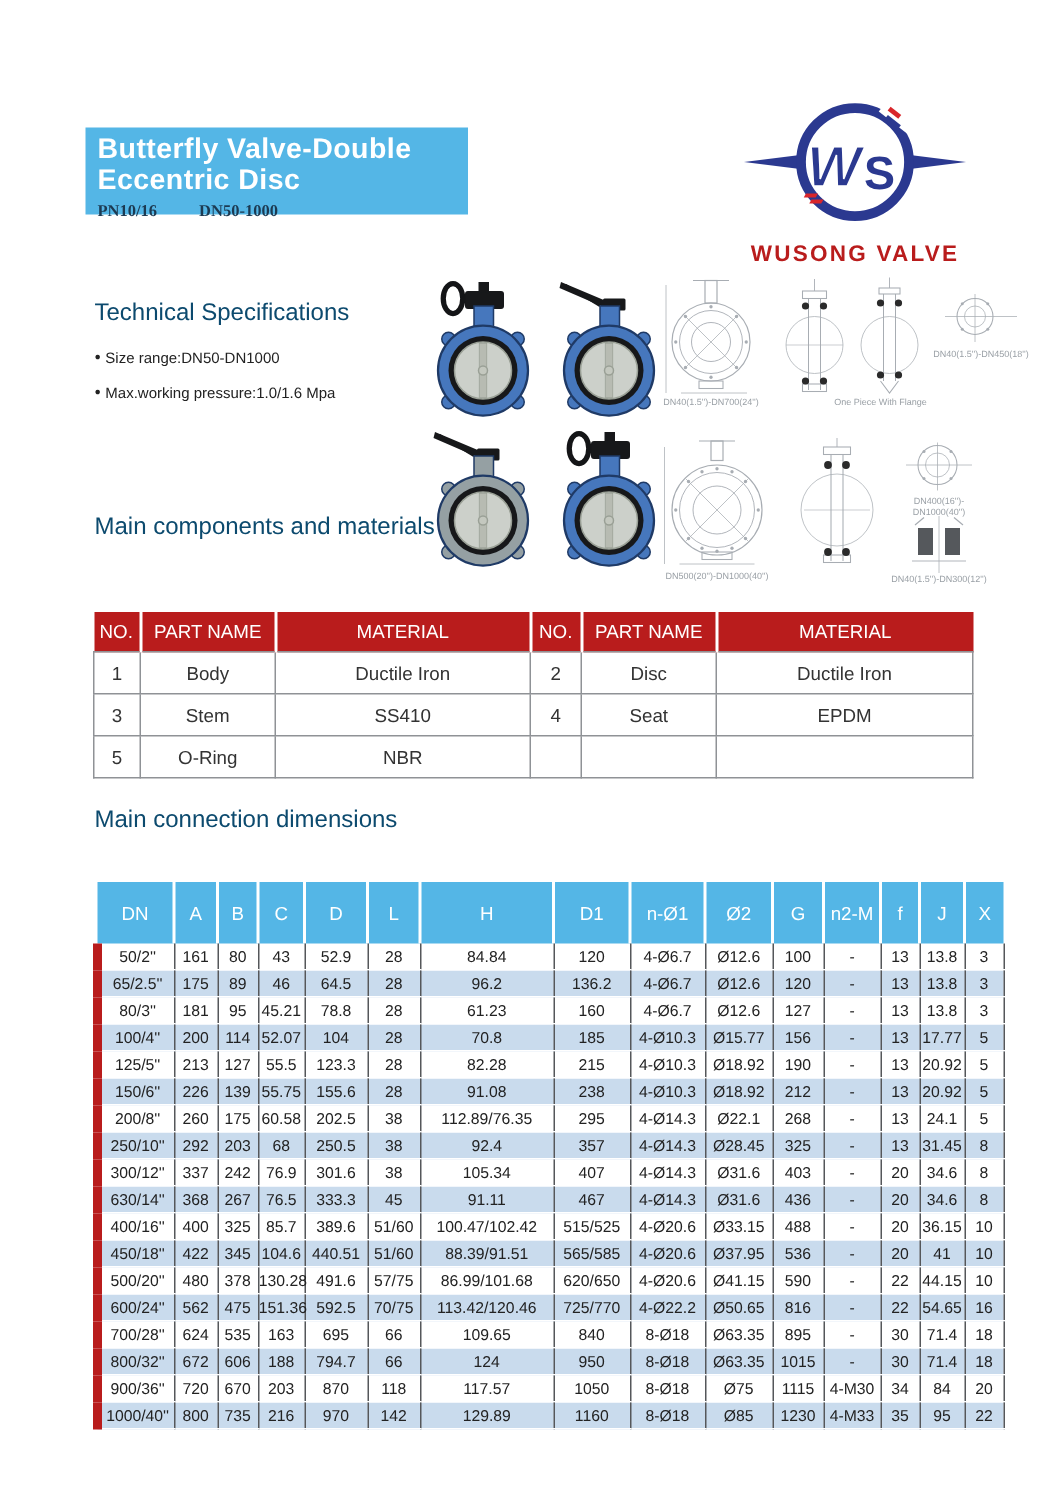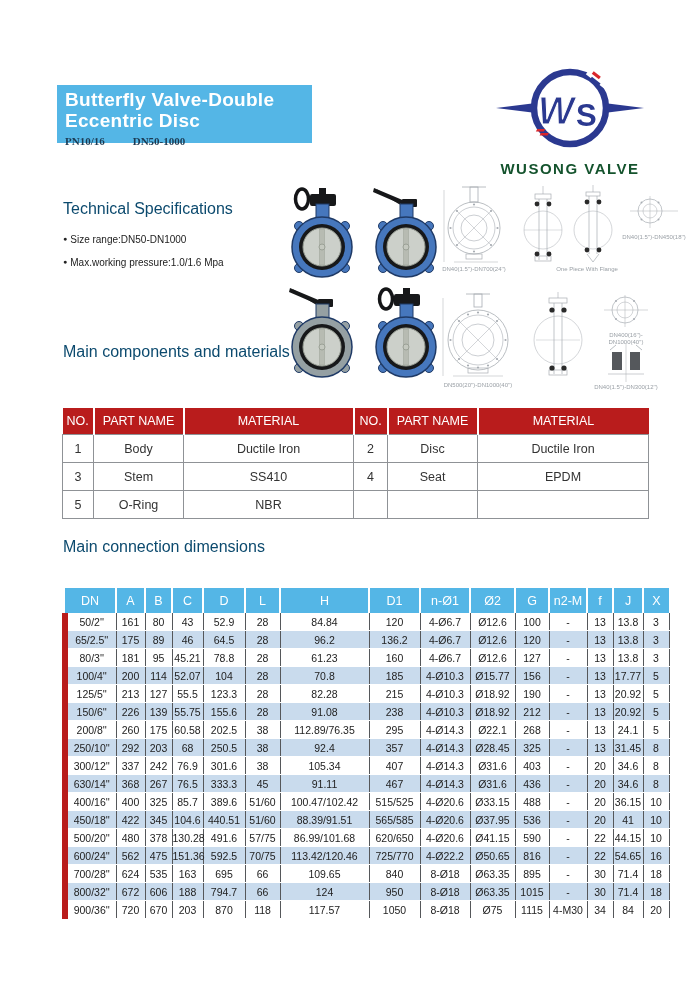--- a/index.html
+++ b/index.html
@@ -12,21 +12,21 @@
   
   .title-block{
     position:absolute;left:57px;top:85px;width:255px;height:58px;
     background:#54b6e6;box-sizing:border-box;padding:4px 0 0 8px;
   }
   .title-line{color:#ffffff;font-size:19px;font-weight:bold;line-height:21px;letter-spacing:.3px;}
   .subtitle{margin-top:4px;font-size:11px;font-weight:bold;color:#1c3a52;display:flex;gap:28px;font-family:Liberation Serif, serif;}
 
   
   .logo-wrap{position:absolute;left:490px;top:62px;width:160px;text-align:center;}
-  .brand{font-size:15px;font-weight:bold;color:#14532d;letter-spacing:1.5px;margin-top:1px;}
+  .brand{font-size:15px;font-weight:bold;color:#b91c1c;letter-spacing:1.5px;margin-top:1px;}
 
   
   .section-title{position:absolute;left:63px;color:#0c4a6e;font-size:16px;font-weight:500;}
   #spec-title{top:200px;}
   #comp-title{top:343px;}
   #dim-title{top:538px;}
 
   
   .specs{position:absolute;left:63px;top:228px;list-style:none;margin:0;padding:0;}
   .specs li{font-size:10px;color:#222;line-height:22px;}
@@ -60,21 +60,21 @@
   #comp-table th:nth-child(3){width:168px;}
   #comp-table th:nth-child(4){width:32px;}
   #comp-table th:nth-child(5){width:88px;}
   #comp-table th:nth-child(6){width:170px;}
 
   
   #dim-table{
     position:absolute;left:62px;top:588px;width:576px;border-collapse:collapse;table-layout:fixed;
   }
   #dim-table th{
-    background:#54b6e6;color:#ffffff;font-weight:400;font-size:12.5px;height:25px;
+    background:#54b6e6;color:#ffffff;font-weight:400;font-size:12.5px;height:41px;
     border-right:2px solid #ffffff;padding:0;
   }
   #dim-table th:last-child{border-right:none;}
   #dim-table td{
     height:17px;font-size:10.5px;color:#222;text-align:center;padding:0;white-space:nowrap;
     border-right:1px solid #55575a;border-bottom:1px solid #ffffff;
   }
   #dim-table td:first-child{border-left:6px solid #b91c1c;}
   #dim-table tbody tr:nth-child(even) td{background:#c9dbed;}
   #dim-table th:nth-child(1){width:50px;}
@@ -697,16 +697,33 @@
           <td>117.57</td>
           <td>1050</td>
           <td>8-Ø18</td>
           <td>Ø75</td>
           <td>1115</td>
           <td>4-M30</td>
           <td>34</td>
           <td>84</td>
           <td>20</td>
         </tr>
+        <tr>
+          <td>1000/40''</td>
+          <td>800</td>
+          <td>735</td>
+          <td>216</td>
+          <td>970</td>
+          <td>142</td>
+          <td>129.89</td>
+          <td>1160</td>
+          <td>8-Ø18</td>
+          <td>Ø85</td>
+          <td>1230</td>
+          <td>4-M33</td>
+          <td>35</td>
+          <td>95</td>
+          <td>22</td>
+        </tr>
       </tbody>
     </table>
 
 </div>
 
 </body></html>

